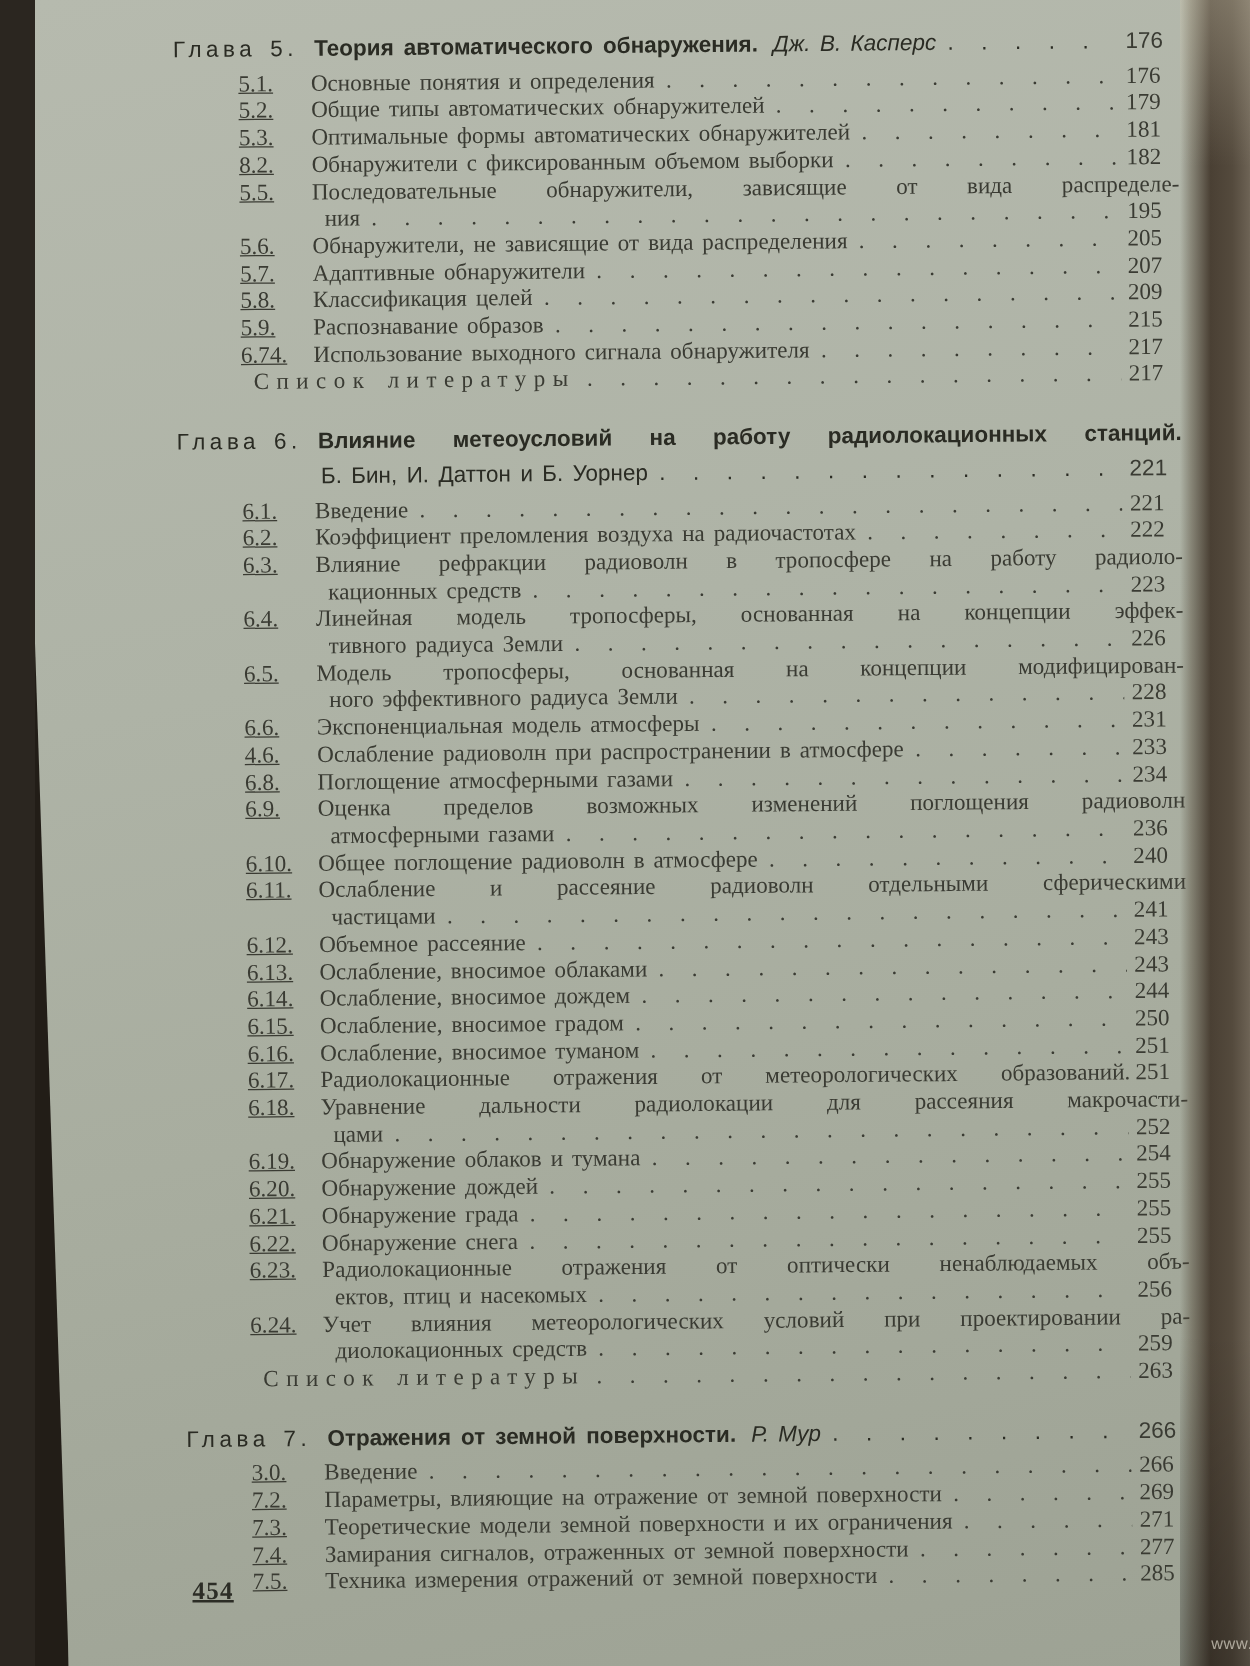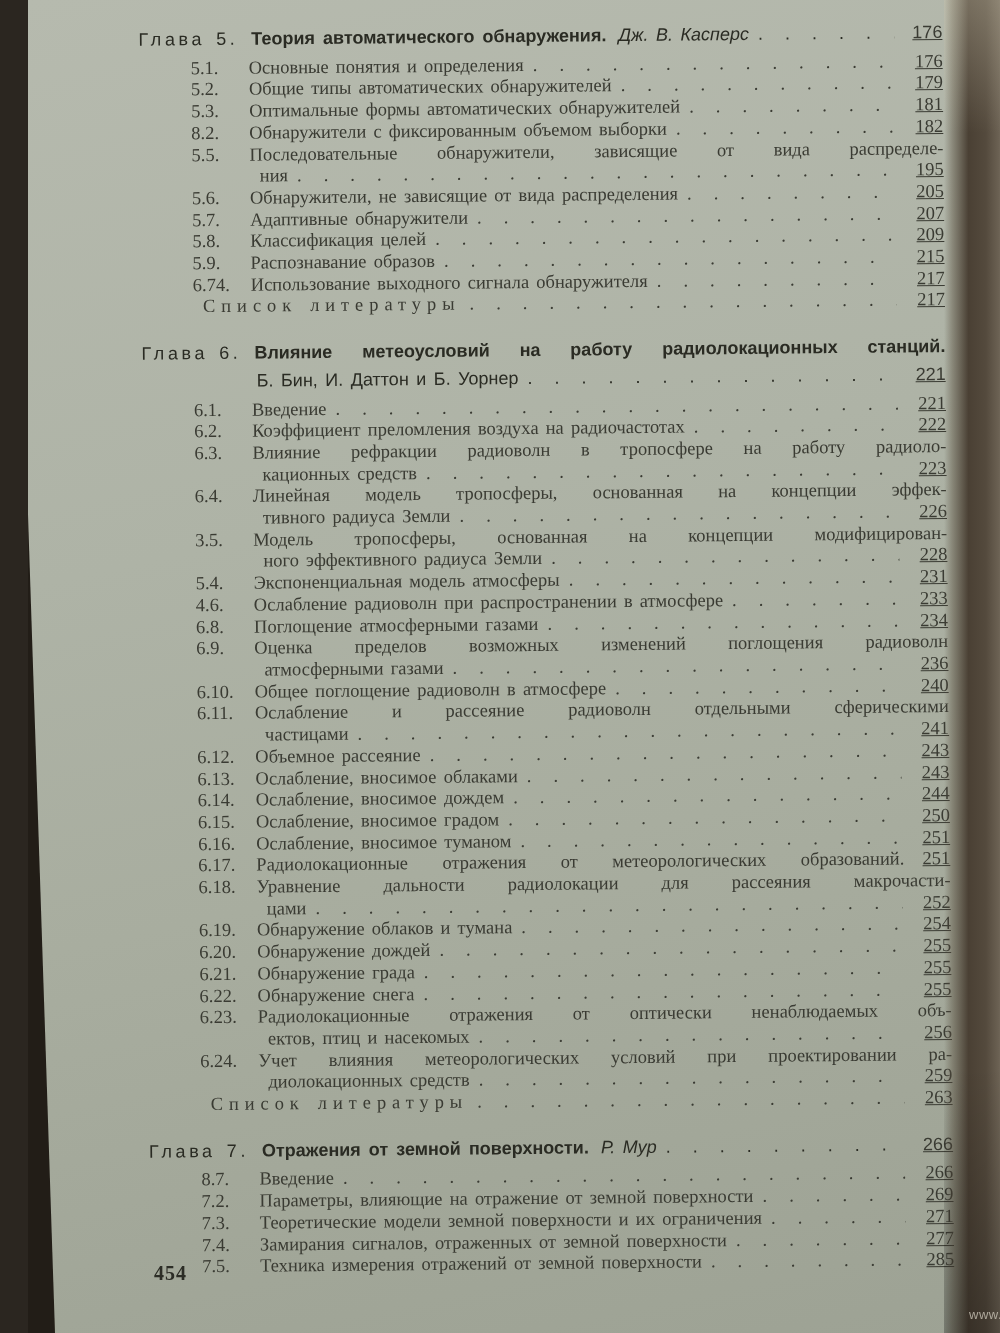--- a/index.html
+++ b/index.html
@@ -59,34 +59,34 @@
     font-family:"Liberation Sans", sans-serif;
     font-size:18px;color:var(--ink-bold,#2a2b23);
   }
   .chapter{margin:25px 0 7px;}
   .toc .chapter:first-child{margin-top:0;}
   .chapter-cont{margin:-1px 0 7px;padding-left:115px;}
   .chap-label{letter-spacing:.2em;margin-right:13px;flex:none;}
   .bold{font-weight:700;word-spacing:3px;}
   .chapter .txt{margin-left:12px;font-style:italic;}
   .item{padding-left:52px;}
-  .item .num{flex:none;width:58px;}
+  .item .num{flex:none;width:58px;text-decoration:underline;}
   .cont{padding-left:120px;}
   .list{padding-left:62px;}
   .list .txt{letter-spacing:.32em;}
   .fill{flex:1;text-align:justify;text-align-last:justify;min-width:0;}
   .leader{
     flex:1;min-width:0;overflow:hidden;white-space:nowrap;
     margin:0 2px 0 9px;
   }
   .leader::after{content:"...............................................";letter-spacing:22px;}
-  .pg{flex:none;min-width:42px;text-align:right;margin-left:4px;color:var(--ink,#3a3b33);text-decoration:underline;}
+  .pg{flex:none;min-width:42px;text-align:left;margin-left:4px;color:var(--ink,#3a3b33);}
   .pagenum{
     position:absolute;left:126px;top:1262px;
-    font-weight:700;font-size:20px;letter-spacing:1px;color:#2c2d26;
+    font-weight:700;font-size:20px;letter-spacing:1px;color:#2c2d26;text-decoration:underline;
   }
 </style>
 </head>
 <body>
 
 <div class="photo">
   <div class="toc">
     <div id="toc-rows">
         <div class="row chapter">
           <span class="chap-label">Глава 5.</span>
@@ -196,30 +196,30 @@
         <div class="row item">
           <span class="num">6.4.</span>
           <span class="txt fill">Линейная модель тропосферы, основанная на концепции эффек-</span>
         </div>
         <div class="row cont">
           <span class="txt">тивного радиуса Земли</span>
           <span class="leader"></span>
           <span class="pg">226</span>
         </div>
         <div class="row item">
-          <span class="num">3.5.</span>
+          <span class="num">6.5.</span>
           <span class="txt fill">Модель тропосферы, основанная на концепции модифицирован-</span>
         </div>
         <div class="row cont">
           <span class="txt">ного эффективного радиуса Земли</span>
           <span class="leader"></span>
           <span class="pg">228</span>
         </div>
         <div class="row item">
-          <span class="num">5.4.</span>
+          <span class="num">6.6.</span>
           <span class="txt">Экспоненциальная модель атмосферы</span>
           <span class="leader"></span>
           <span class="pg">231</span>
         </div>
         <div class="row item">
           <span class="num">4.6.</span>
           <span class="txt">Ослабление радиоволн при распространении в атмосфере</span>
           <span class="leader"></span>
           <span class="pg">233</span>
         </div>
@@ -345,21 +345,21 @@
           <span class="pg">263</span>
         </div>
         <div class="row chapter">
           <span class="chap-label">Глава 7.</span>
           <span class="bold">Отражения от земной поверхности.</span>
           <span class="txt">Р. Мур</span>
           <span class="leader"></span>
           <span class="pg">266</span>
         </div>
         <div class="row item">
-          <span class="num">8.7.</span>
+          <span class="num">3.0.</span>
           <span class="txt">Введение</span>
           <span class="leader"></span>
           <span class="pg">266</span>
         </div>
         <div class="row item">
           <span class="num">7.2.</span>
           <span class="txt">Параметры, влияющие на отражение от земной поверхности</span>
           <span class="leader"></span>
           <span class="pg">269</span>
         </div>

